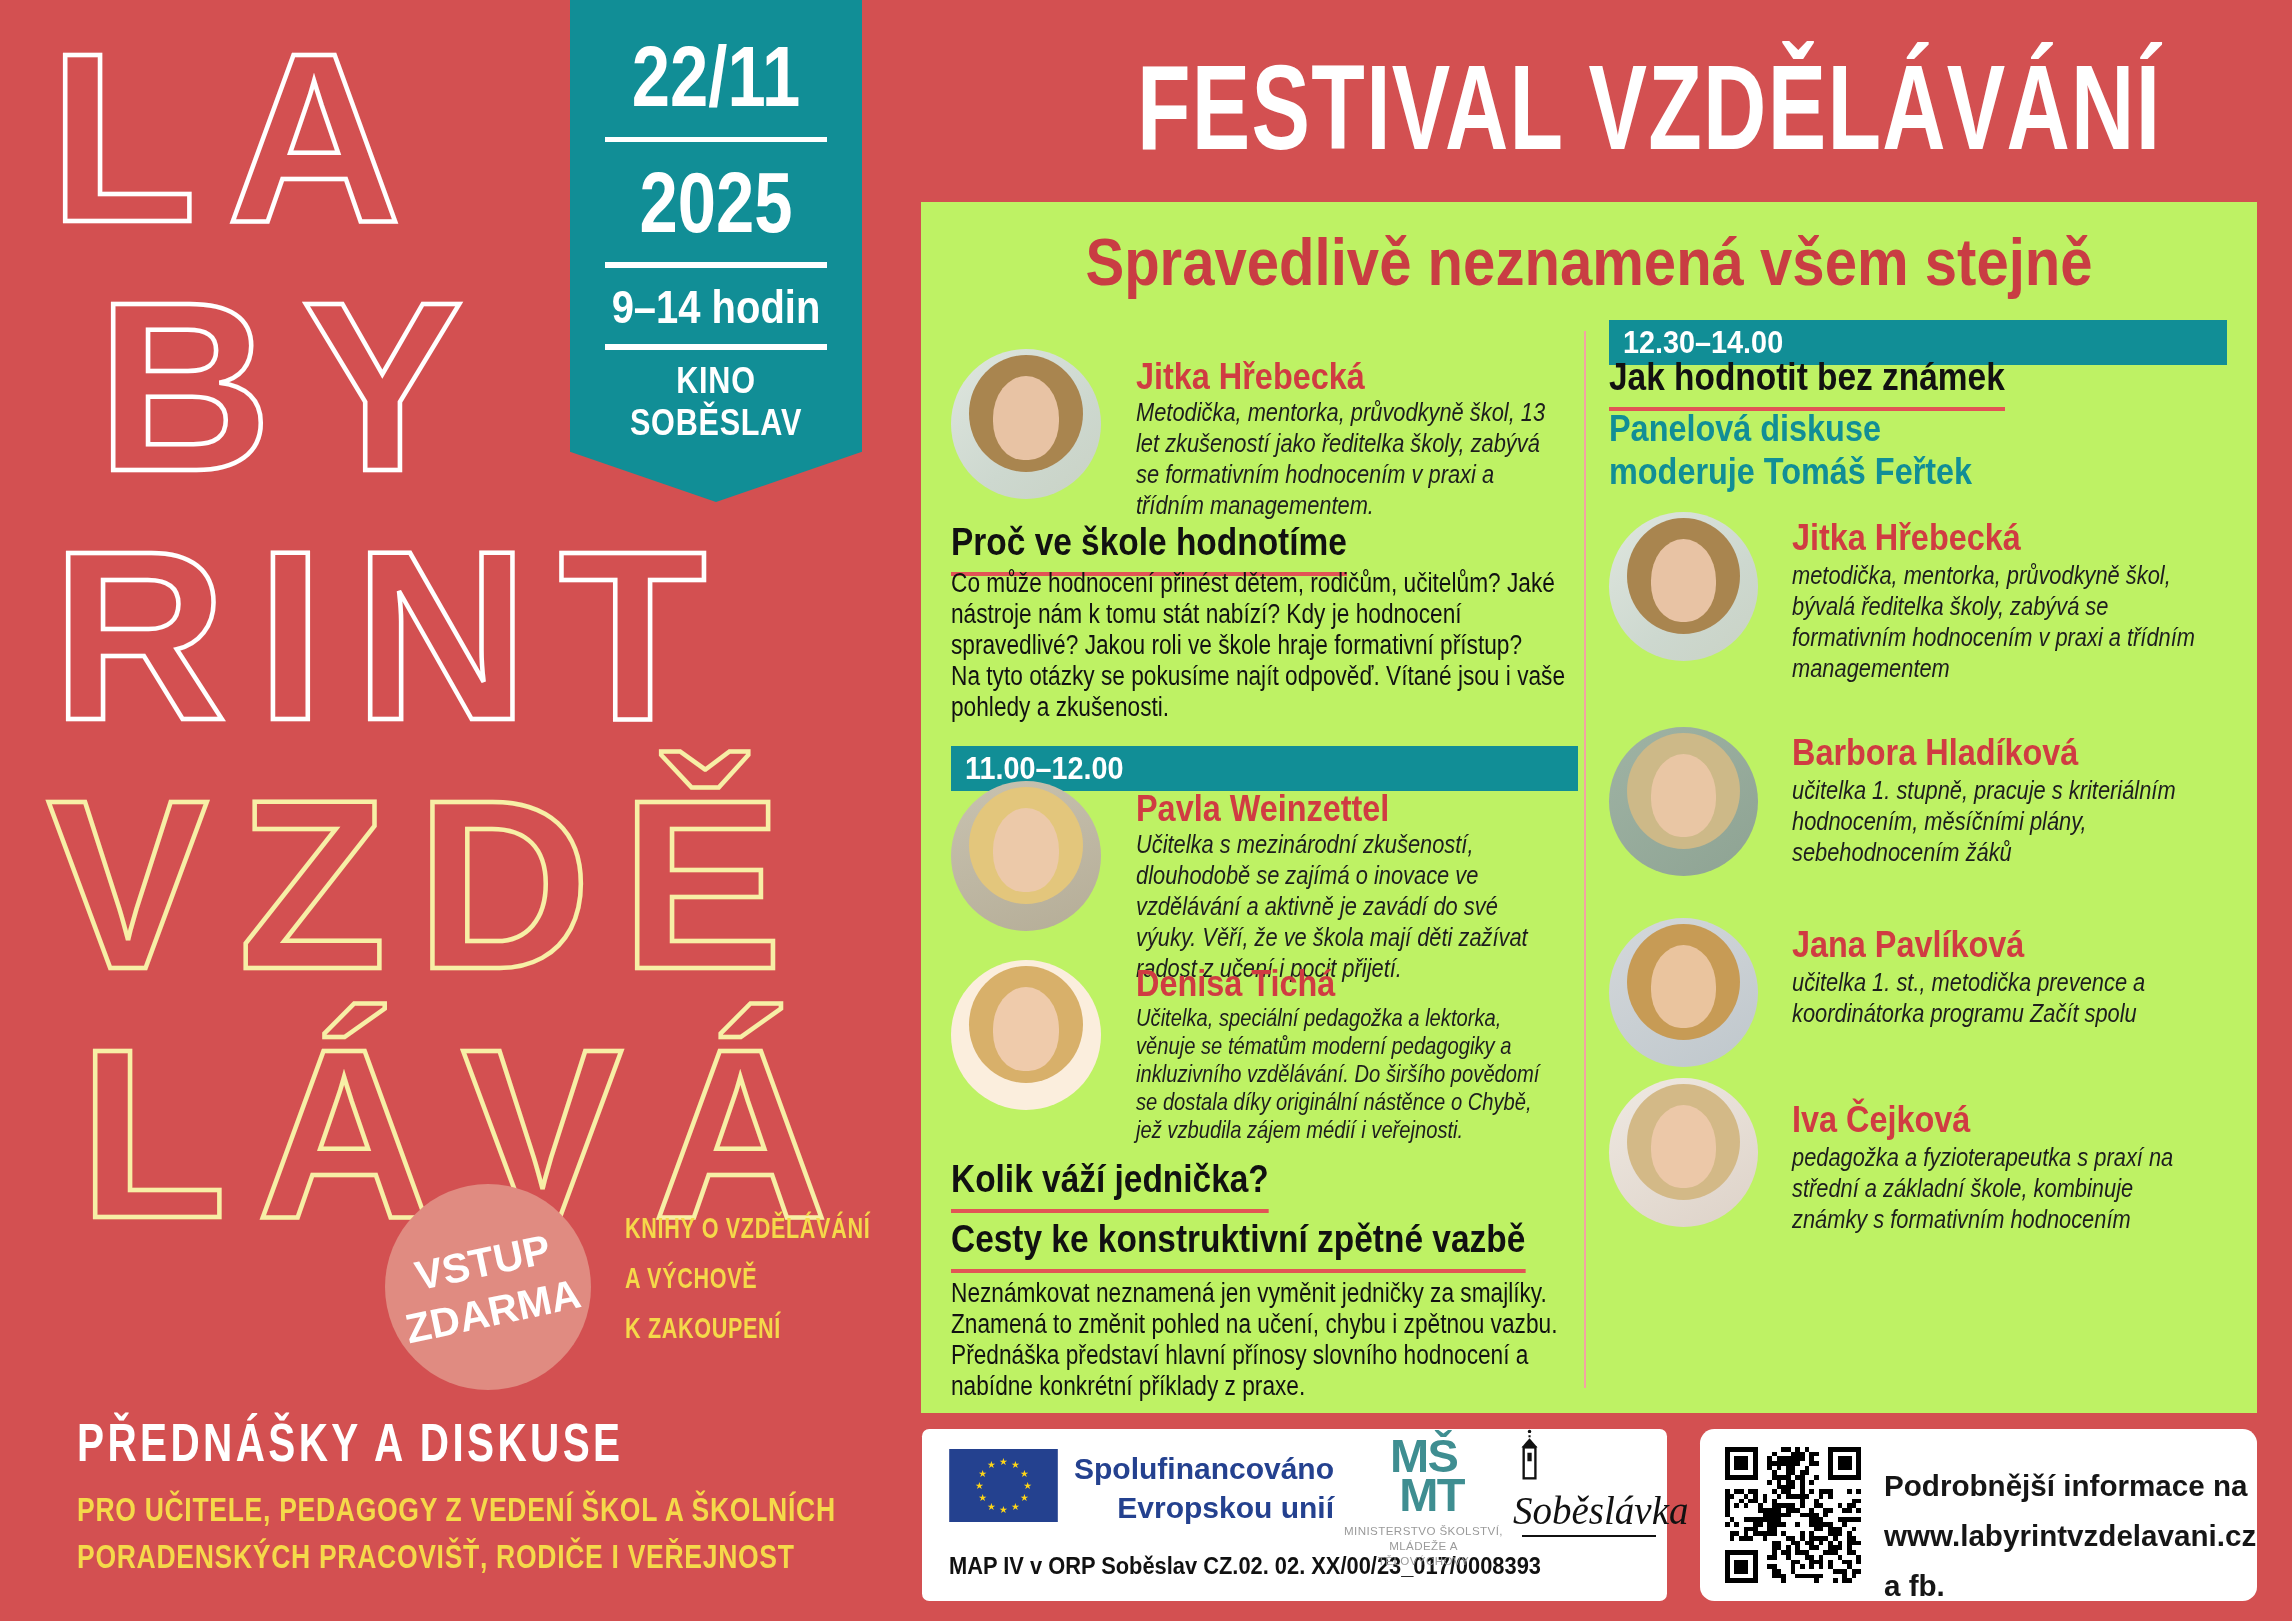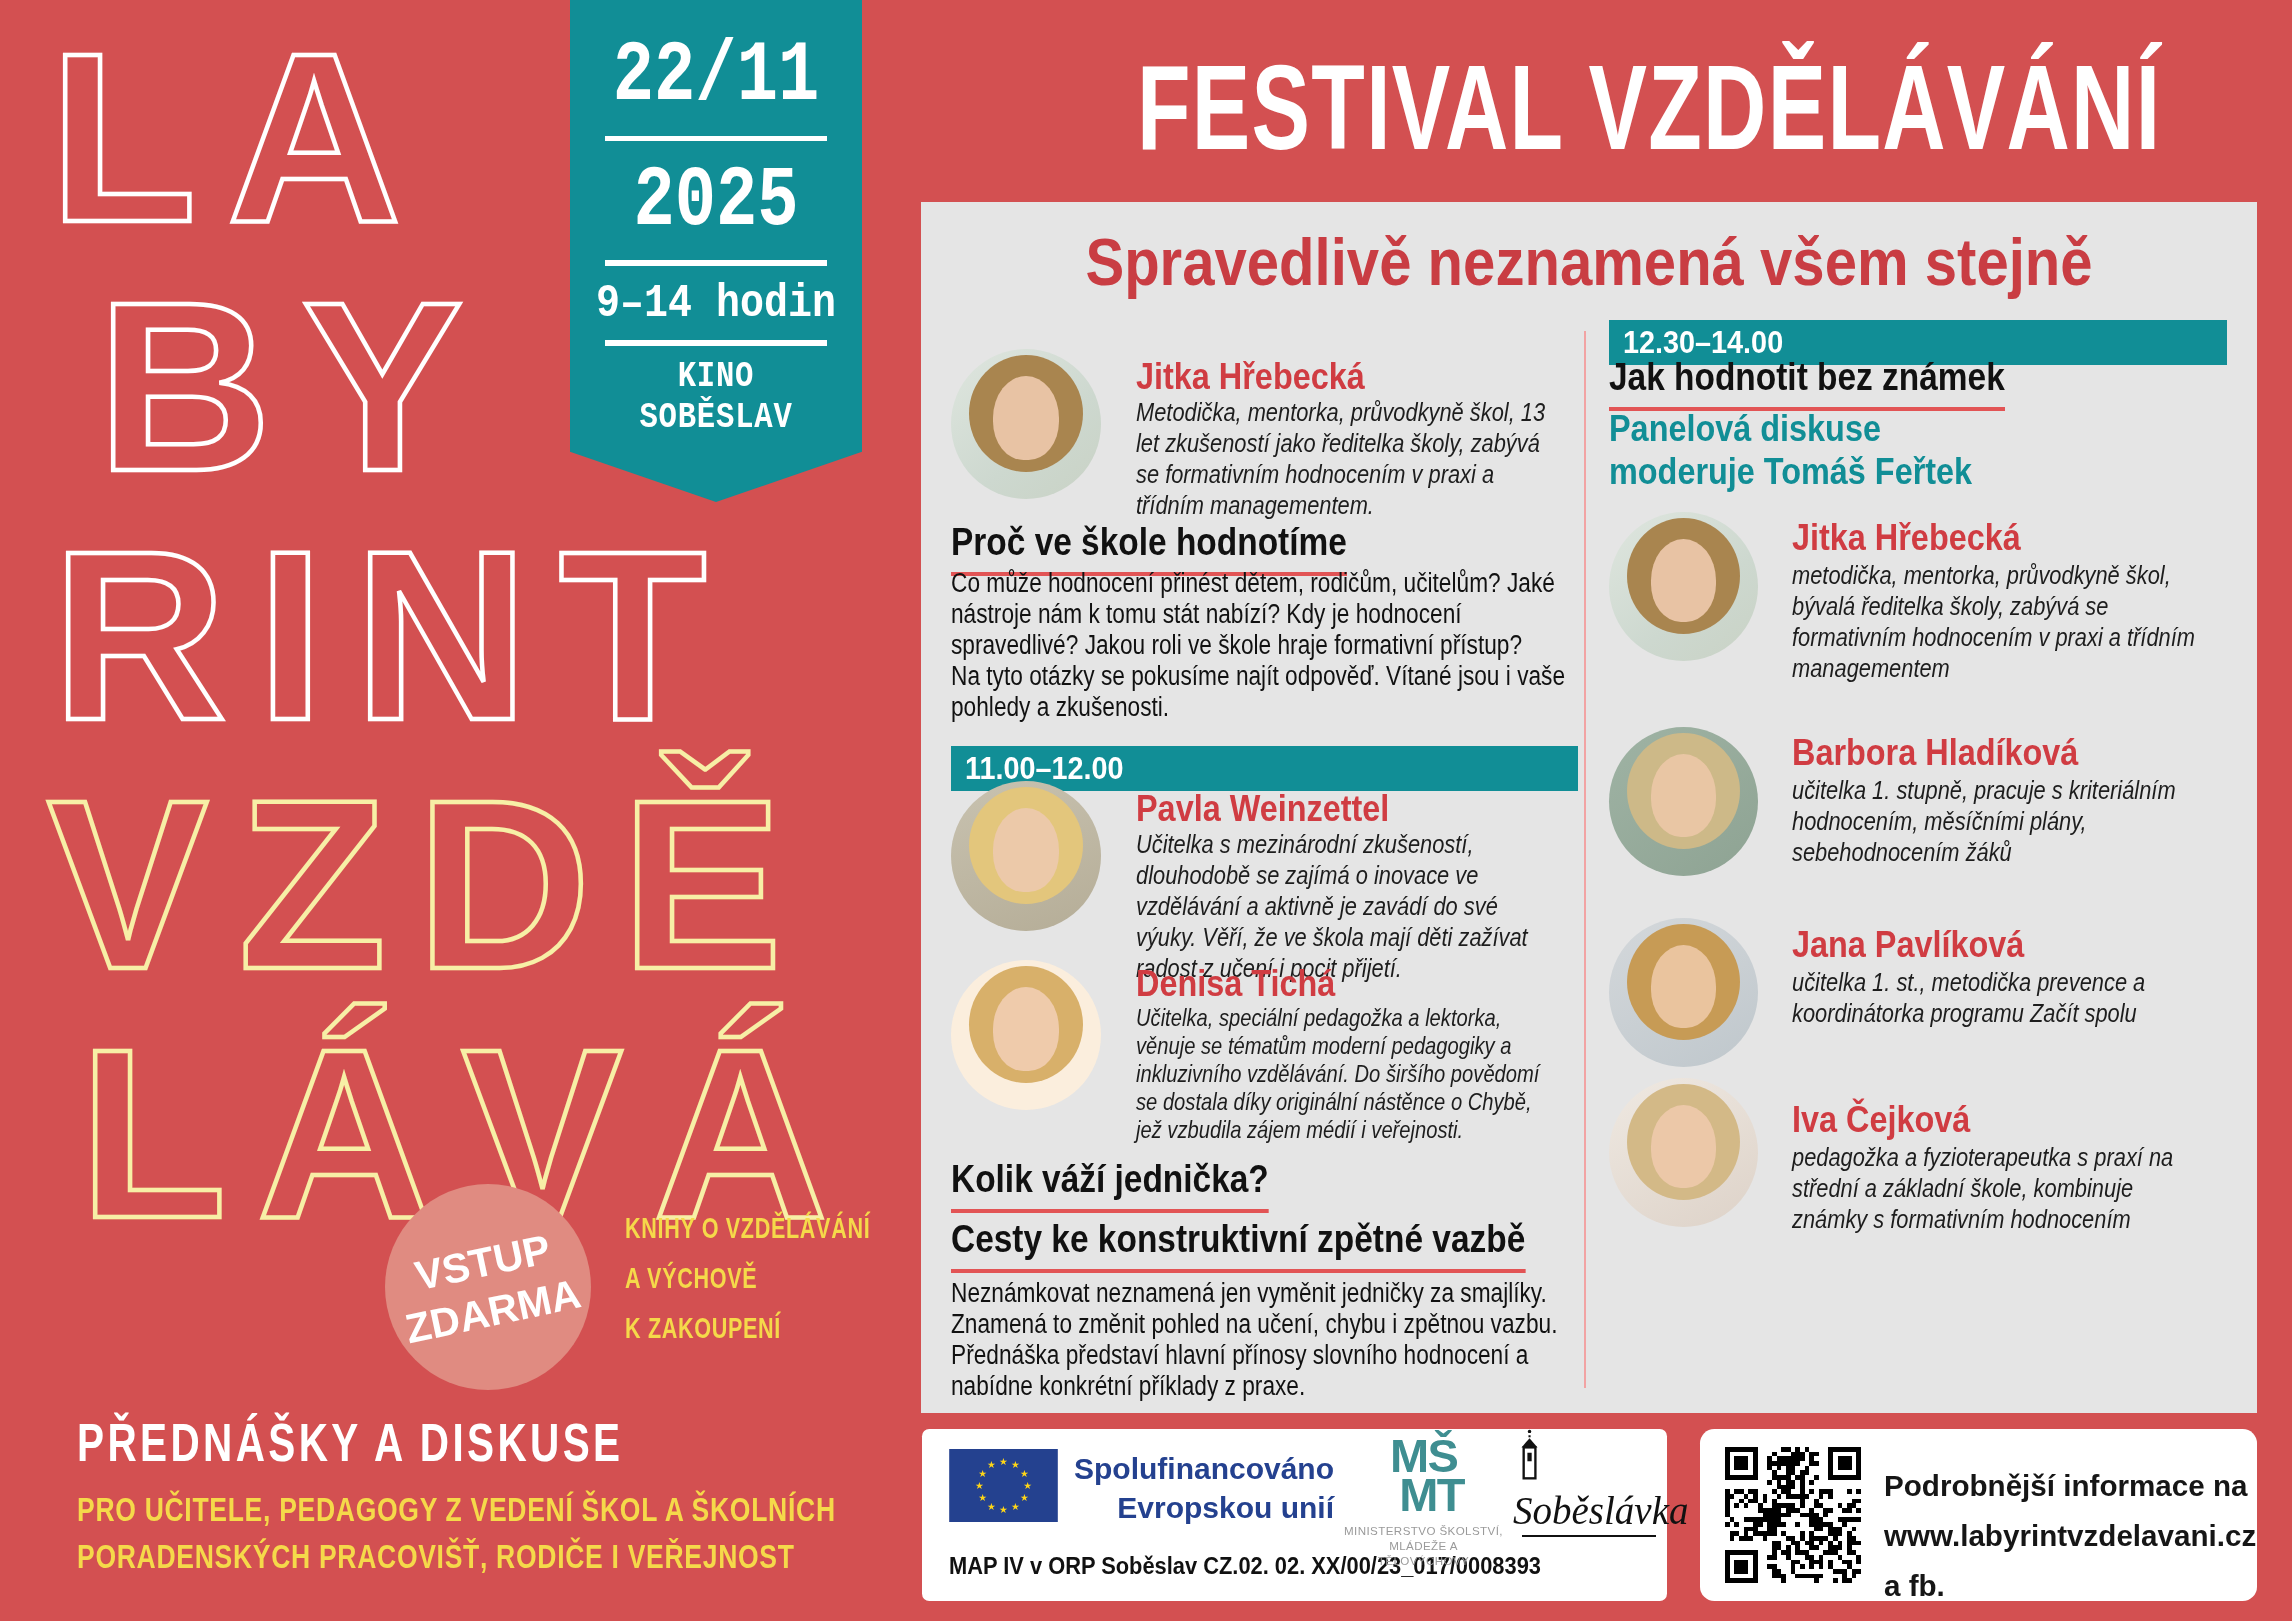--- a/index.html
+++ b/index.html
@@ -7,33 +7,33 @@
           font-family:"Liberation Sans",sans-serif;padding-left:8px;}
 
   
   .bigrow{position:absolute;font-weight:bold;font-size:242px;line-height:1;letter-spacing:30px;
           color:transparent;-webkit-text-fill-color:transparent;white-space:nowrap;}
   .bigrow.white{-webkit-text-stroke:4.5px #FFFFFF;}
   .bigrow.yellow{-webkit-text-stroke:4.5px #F7EFA6;}
 
   
   .ribbon{position:absolute;left:570px;top:0;width:292px;height:502px;background:#118E96;
-          clip-path:polygon(0 0,100% 0,100% 90%,50% 100%,0 90%);text-align:center;color:#fff;font-family:Liberation Mono, monospace;}
+          clip-path:polygon(0 0,100% 0,100% 90%,50% 100%,0 90%);text-align:center;color:#fff;}
   .ribbon .d1{margin-top:27px;font-size:86px;font-weight:bold;transform:scaleX(.8);}
   .ribbon .d2{font-size:86px;font-weight:bold;transform:scaleX(.8);}
   .ribbon .rule{width:222px;height:5.4px;background:#fff;margin:10.7px auto;}
   .ribbon .tm{font-size:47px;font-weight:bold;transform:scaleX(.85);}
   .ribbon .vn{font-size:36px;font-weight:bold;letter-spacing:0.9px;transform:scaleX(.85);}
 
   
   .title{position:absolute;left:1137px;top:38px;font-size:120px;font-weight:bold;color:#fff;
          white-space:nowrap;transform:scaleX(.73);transform-origin:0 0;letter-spacing:1.8px;}
 
   
-  .card{position:absolute;left:921px;top:202px;width:1336px;height:1211px;background:#e5e5e5;}
+  .card{position:absolute;left:921px;top:202px;width:1336px;height:1211px;background:#bef264;}
   .subtitle{position:absolute;left:0;top:21.5px;width:100%;text-align:center;font-size:66px;
             font-weight:bold;color:#C93D43;transform:scaleX(.88);}
   .tealbar{position:absolute;height:45px;background:#118E96;color:#fff;font-size:32px;
            font-weight:bold;line-height:45px;padding-left:14.3px;box-sizing:border-box;}
   .tealbar span{display:inline-block;transform:scaleX(.9);transform-origin:0 50%;}
   .sname{position:absolute;font-size:36px;font-weight:bold;color:#D03C42;white-space:nowrap;
          transform:scaleX(.9);transform-origin:0 0;}
   .bio{position:absolute;font-style:italic;font-size:26px;line-height:31px;color:#1d1d1d;
        transform:scaleX(.84);transform-origin:0 0;}
   .h-talk{position:absolute;font-size:38px;font-weight:bold;color:#111;white-space:nowrap;

